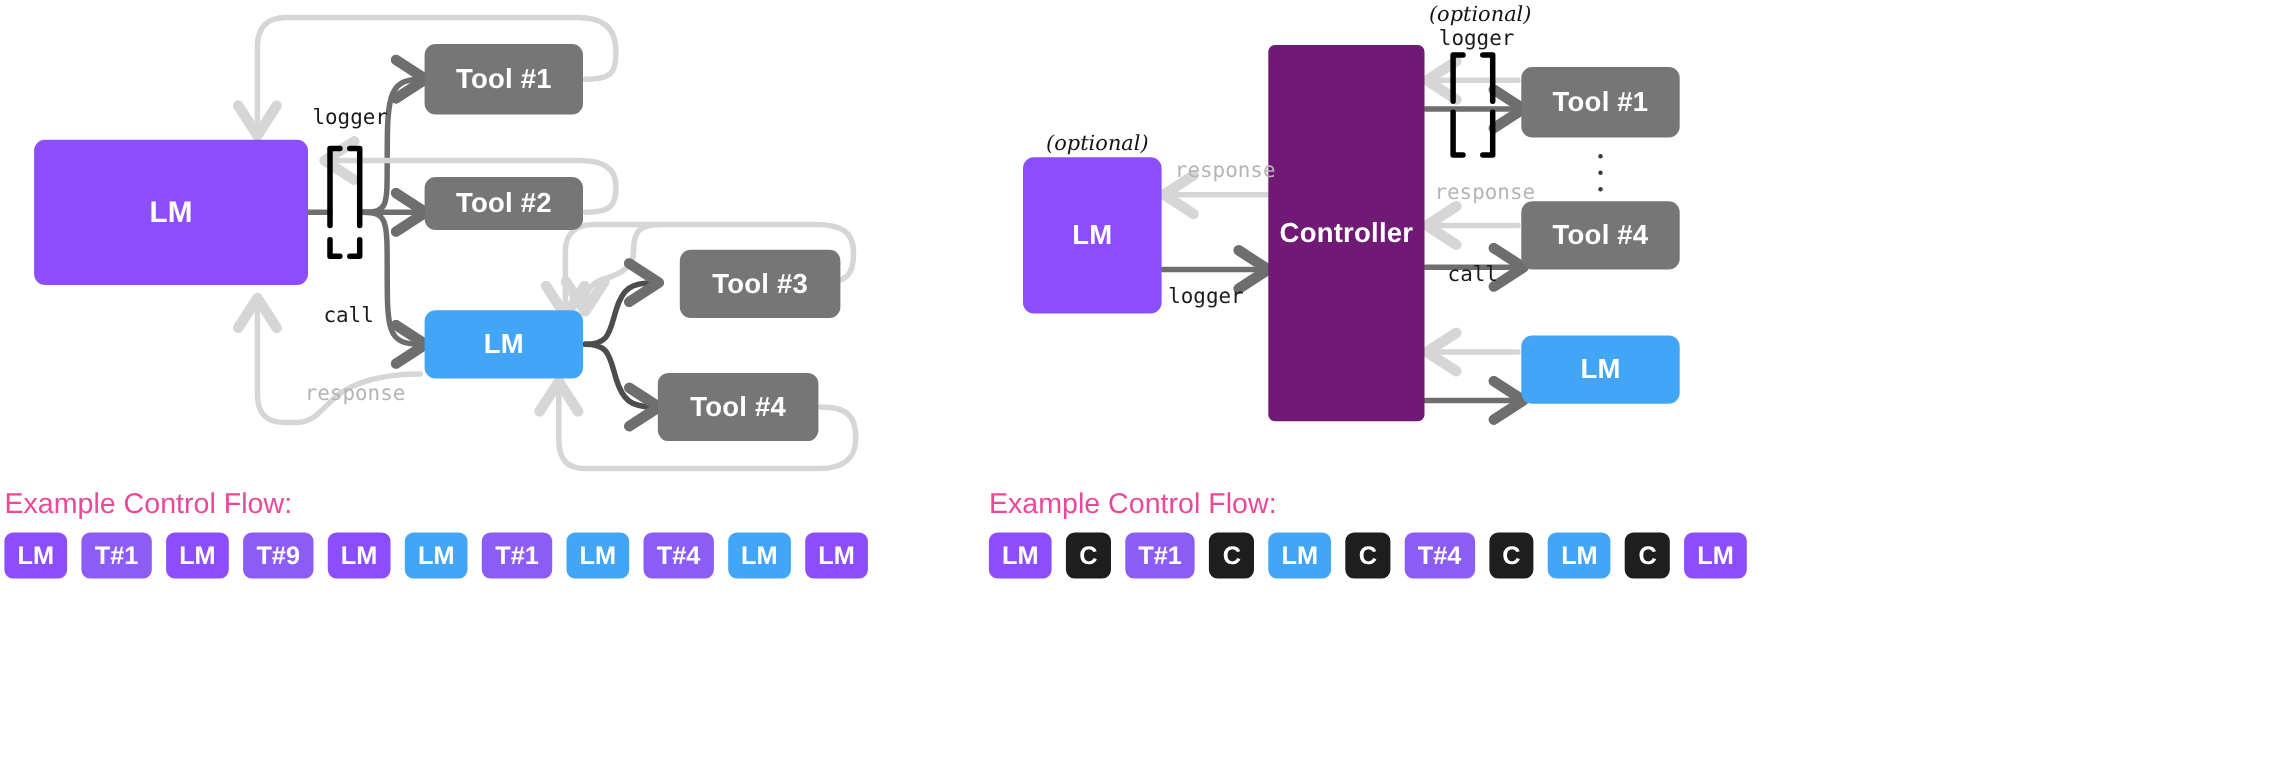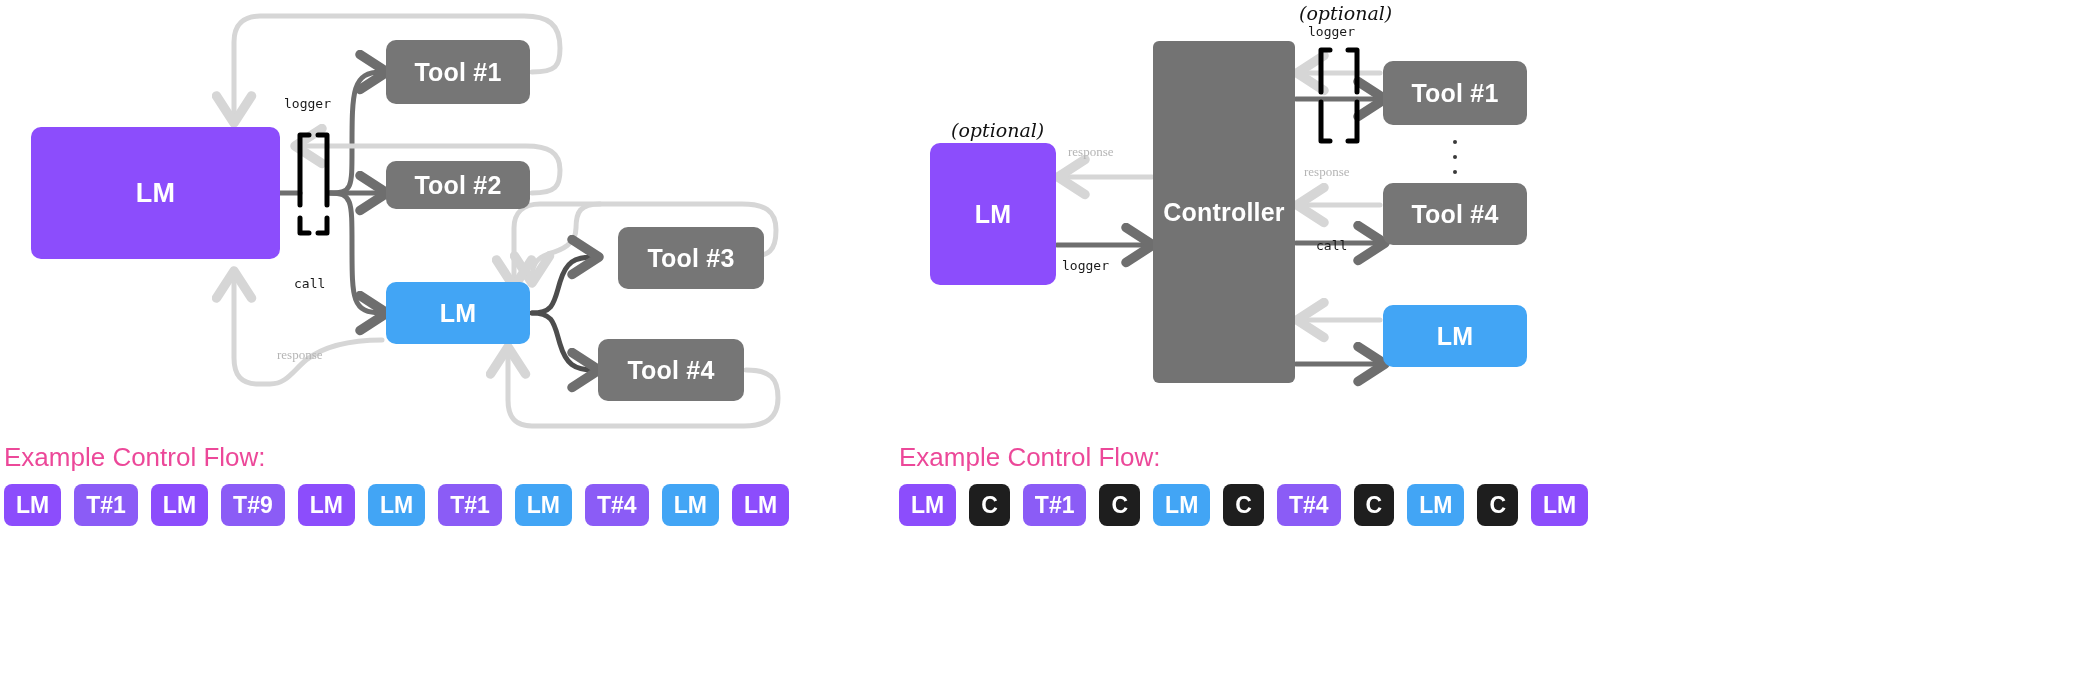--- a/index.html
+++ b/index.html
@@ -35,31 +35,31 @@
     align-items: center;
     justify-content: center;
     color: #ffffff;
     font-weight: bold;
     letter-spacing: 0.2px;
     z-index: 3;
   }
   .node.lm-purple { background: #8c4dfc; }
   .node.lm-blue   { background: #42a5f5; }
   .node.tool      { background: #767676; }
-  .node.ctrl      { background: #737373; border-radius: 6px; }
+  .node.ctrl      { background: #701a75; border-radius: 6px; }
 
   .edge-label {
     position: absolute;
     font-family: "DejaVu Sans Mono", "Liberation Mono", monospace;
-    font-size: 13px;
+    font-size: 19px;
     color: #1a1a1a;
     white-space: nowrap;
     z-index: 4;
   }
-  .edge-label.muted { color: #b5b5b5; font-family: Liberation Serif, serif; }
+  .edge-label.muted { color: #b5b5b5; }
   .optional-label {
     position: absolute;
     font-family: "DejaVu Serif", serif;
     font-style: italic;
     font-size: 19px;
     color: #111111;
     white-space: nowrap;
     z-index: 4;
   }
   .flow-title {

